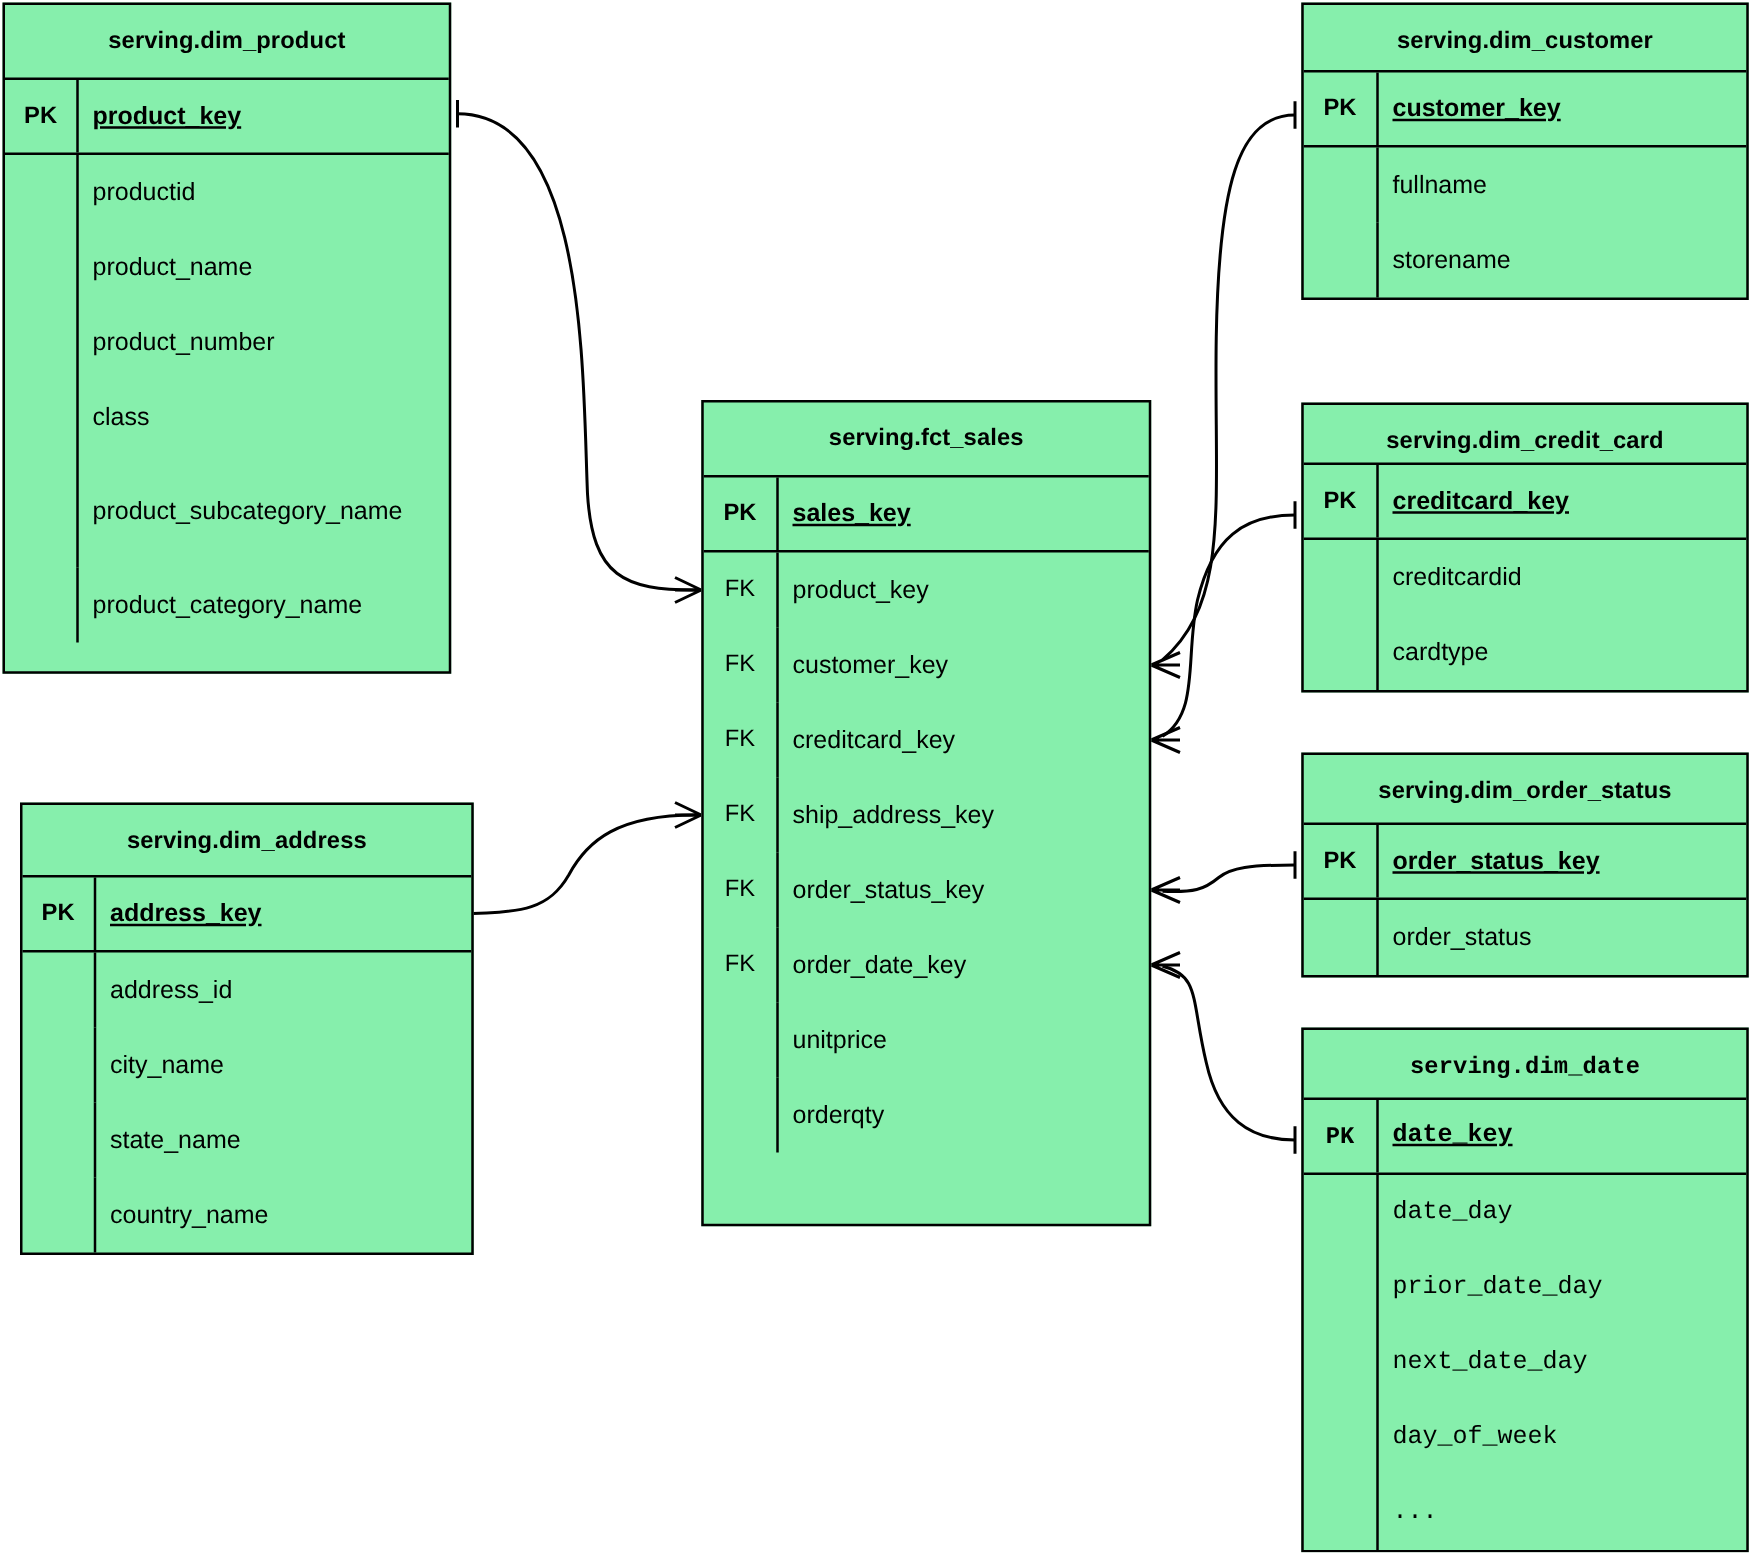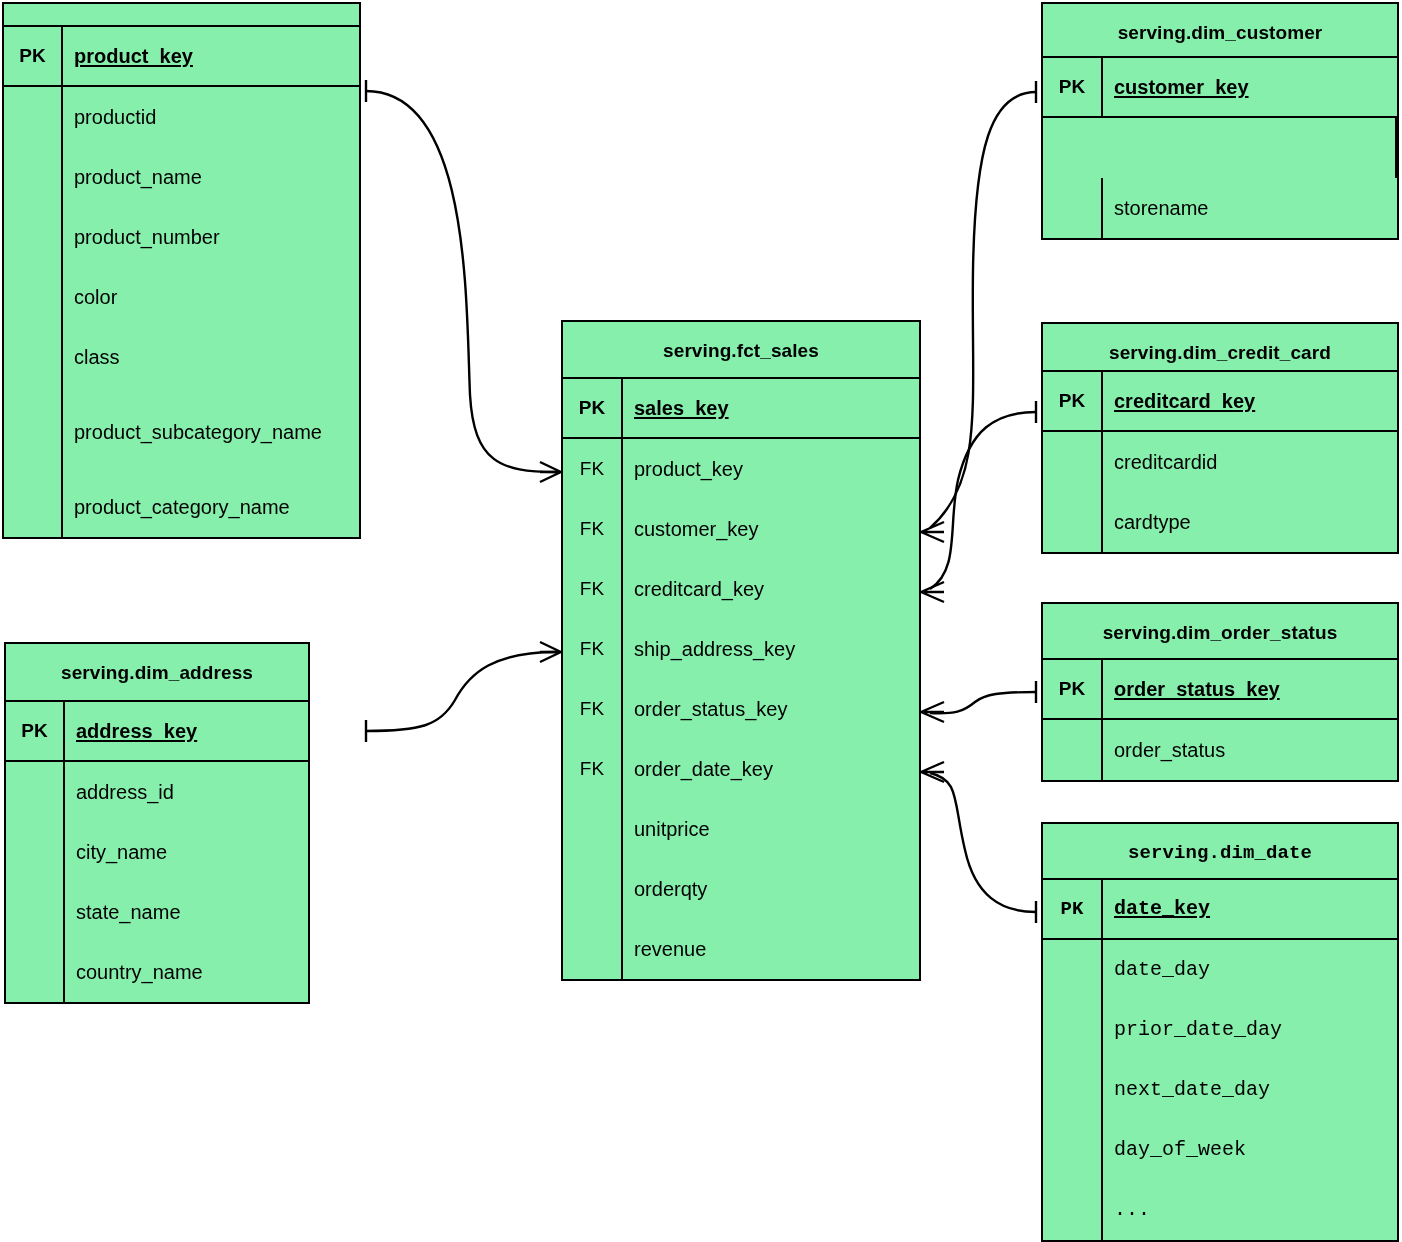--- a/index.html
+++ b/index.html
@@ -98,21 +98,21 @@
   .row.tall .fieldcol {
     align-items: center;
   }
   .fieldcol .wrapname {
     display: block;
     max-width: 250px;
     word-break: break-all;
   }
   
   #ent-dim_product  { left: 2px;    top: 2px;   width: 359px; height: 537px; }
-  #ent-dim_address  { left: 4px;    top: 642px; width: 306px; height: 362px; }
+  #ent-dim_address  { left: 16px;    top: 642px; width: 363px; height: 362px; }
   #ent-fct_sales    { left: 561px;  top: 320px; width: 360px; height: 661px; }
   #ent-dim_customer { left: 1041px; top: 2px;   width: 358px; height: 238px; }
   #ent-dim_credit_card { left: 1041px; top: 322px; width: 358px; height: 232px; }
   #ent-dim_order_status { left: 1041px; top: 602px; width: 358px; height: 180px; }
   #ent-dim_date     { left: 1041px; top: 822px; width: 358px; height: 420px; font-family: Liberation Mono, monospace; }
   #ent-fct_sales .keycol { width: 60px; flex: 0 0 60px; }
   #ent-dim_customer .keycol,
   #ent-dim_credit_card .keycol,
   #ent-dim_order_status .keycol,
   #ent-dim_date .keycol { width: 60px; flex: 0 0 60px; }
@@ -168,24 +168,20 @@
       <div class="row">
         <div class="keycol"></div>
         <div class="fieldcol">product_name</div>
       </div>
       <div class="row">
         <div class="keycol"></div>
         <div class="fieldcol">product_number</div>
       </div>
       <div class="row">
         <div class="keycol"></div>
-        <div class="fieldcol">color</div>
-      </div>
-      <div class="row">
-        <div class="keycol"></div>
         <div class="fieldcol">class</div>
       </div>
       <div class="row tall">
         <div class="keycol"></div>
         <div class="fieldcol">
             <span class="wrapname">product_subcategory_name</span>
           </div>
       </div>
       <div class="row">
         <div class="keycol"></div>
@@ -252,36 +248,33 @@
         <div class="fieldcol">order_date_key</div>
       </div>
       <div class="row">
         <div class="keycol"></div>
         <div class="fieldcol">unitprice</div>
       </div>
       <div class="row">
         <div class="keycol"></div>
         <div class="fieldcol">orderqty</div>
       </div>
-      <div class="row">
-        <div class="keycol"></div>
-        <div class="fieldcol">revenue</div>
-      </div>
     </div>
   </div>
 
   <div class="entity" id="ent-dim_customer">
     <div class="entity-title">serving.dim_customer</div>
     <div class="rows">
       <div class="row pk-row">
         <div class="keycol pk">PK</div>
         <div class="fieldcol">customer_key</div>
       </div>
       <div class="row">
         <div class="keycol"></div>
+        <div class="fieldcol">fullname</div>
       </div>
       <div class="row">
         <div class="keycol"></div>
         <div class="fieldcol">storename</div>
       </div>
     </div>
   </div>
 
   <div class="entity" id="ent-dim_credit_card">
     <div class="entity-title">serving.dim_credit_card</div>

